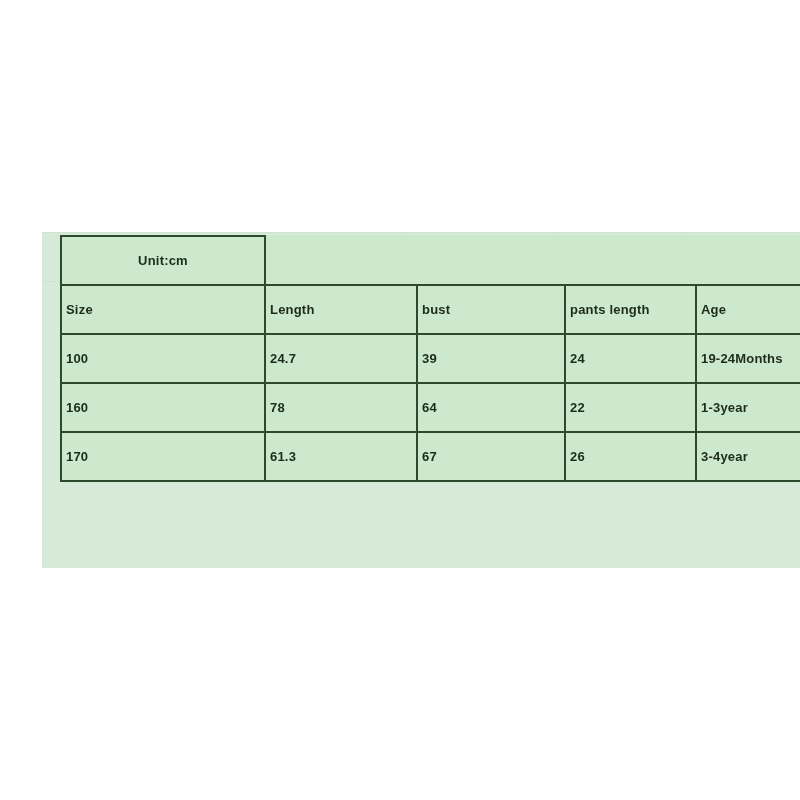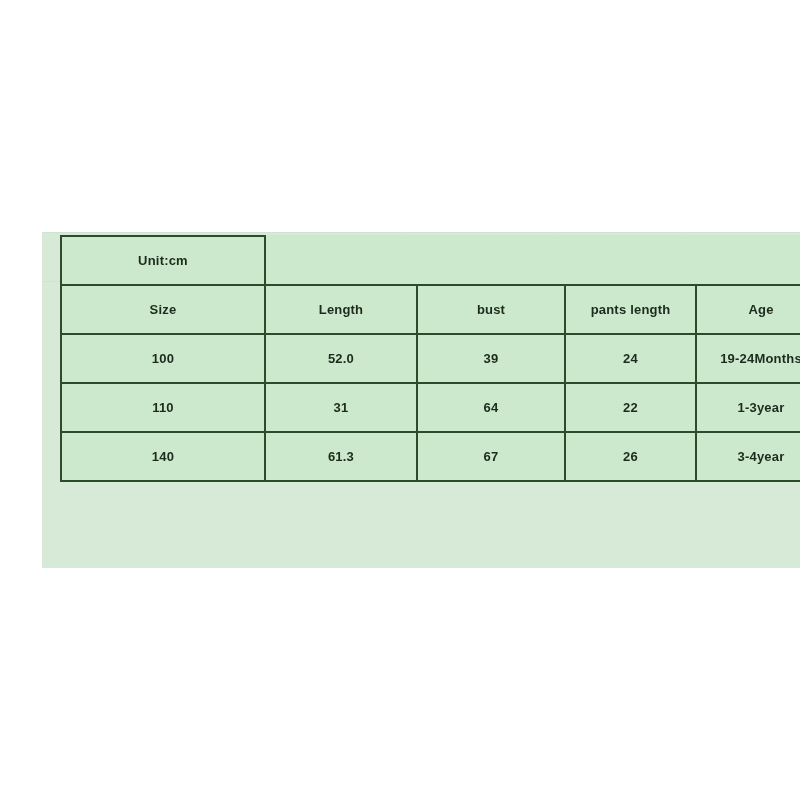--- a/index.html
+++ b/index.html
@@ -49,21 +49,21 @@
     top: 3px;
     border-collapse: collapse;
     table-layout: fixed;
     width: 765px;
     background: #cde9cd;
   }
   #size-table td {
     border: 2px solid #2d4a2d;
     height: 47px;
     padding: 0 4px;
-    text-align: center;
+    text-align: left;
     vertical-align: middle;
     font-size: 13px;
     font-weight: bold;
     color: #1c2b1c;
     background: #cde9cd;
     letter-spacing: .2px;
   }
   
   #size-table tr.unit-row td.unit-cell {
     border: 2px solid #2d4a2d;
@@ -111,34 +111,34 @@
       </tr>
       <tr>
         <td>Size</td>
         <td>Length</td>
         <td>bust</td>
         <td>pants length</td>
         <td>Age</td>
       </tr>
       <tr>
         <td>100</td>
-        <td>52.0</td>
+        <td>24.7</td>
         <td>39</td>
         <td>24</td>
         <td>19-24Months</td>
       </tr>
       <tr>
-        <td>110</td>
-        <td>31</td>
+        <td>160</td>
+        <td>78</td>
         <td>64</td>
         <td>22</td>
         <td>1-3year</td>
       </tr>
       <tr>
-        <td>140</td>
+        <td>170</td>
         <td>61.3</td>
         <td>67</td>
         <td>26</td>
         <td>3-4year</td>
       </tr>
     </tbody>
   </table>
 
 </div>
 

